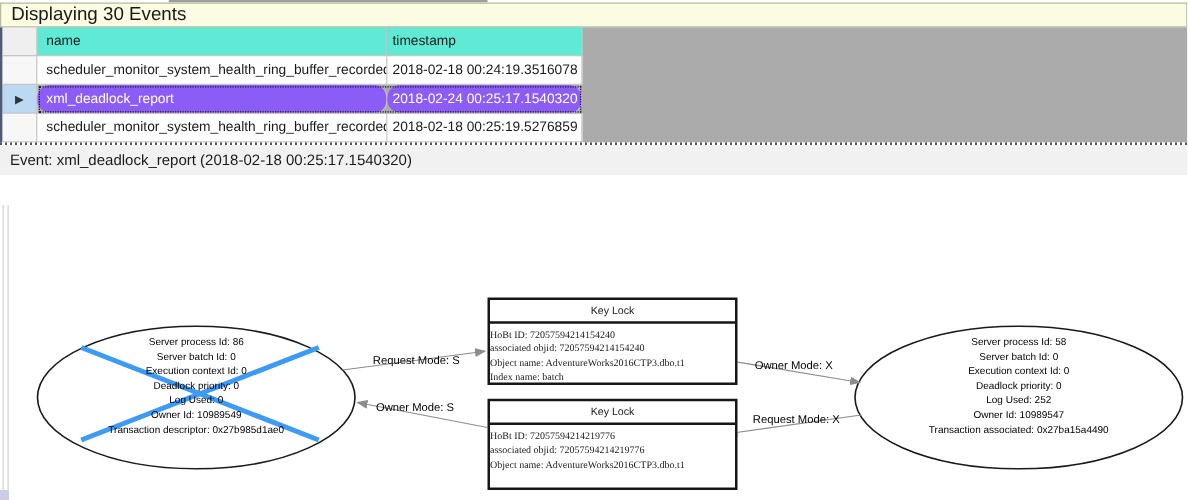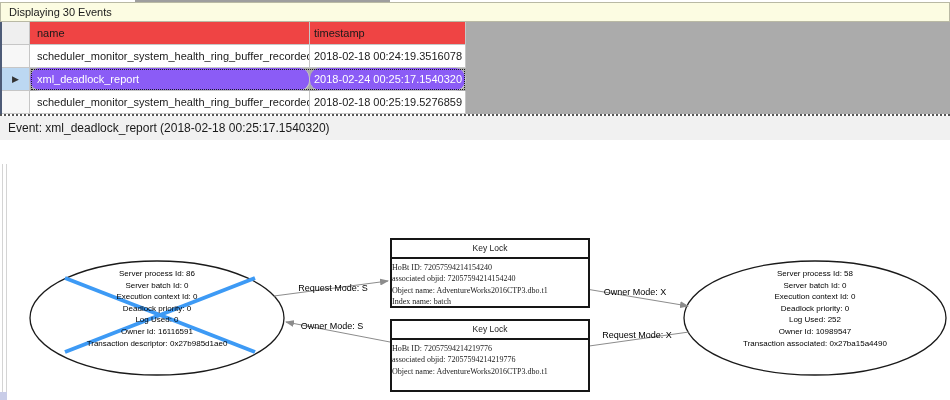--- a/index.html
+++ b/index.html
@@ -8,29 +8,29 @@
     position:relative; width:950px; height:400px; overflow:hidden;
     font-family:"Liberation Sans","DejaVu Sans",sans-serif;
     color:#1a1a1a; background:#ffffff;
   }
   
   .top-artifact { position:absolute; left:135px; top:0; width:255px; height:2px; background:#9e9e9e; }
   
   .info-bar {
     position:absolute; left:0; top:2px; width:950px; height:20px;
     background:#fcfce2; border:1px solid #b9b9a4;
-    font-size:11px; line-height:18px; padding-left:8px;
+    font-size:15px; line-height:18px; padding-left:8px;
   }
   
   .grid { position:absolute; left:0; top:22px; width:950px; height:92px; background:#ababab; }
   .grid-left-strip { position:absolute; left:0; top:0; width:2px; height:92px; background:#4d5b77; }
   .cell { position:absolute; height:23px; line-height:22px; font-size:11px;
           border-right:1px solid #c6c6c6; border-bottom:1px solid #c6c6c6;
           overflow:hidden; white-space:nowrap; background:#ffffff; }
-  .hdr  { background:#ef4444; }
+  .hdr  { background:#5eead4; }
   .sel-col { background:#f7f7f7; }
   .sel-col-hdr { background:#efefef; }
   .c-sel  { left:2px;   width:28px; }
   .c-name { left:30px;  width:280px; padding-left:7px; }
   .c-ts   { left:310px; width:156px; padding-left:4px; }
   .r0 { top:0; height:23px; }
   .r1 { top:23px; }
   .r2 { top:46px; }
   .r3 { top:69px; }
   .row-selected { background:#8b5cf6; color:#ffffff;border-radius:10px; }
@@ -151,21 +151,21 @@
     <text class="edge-label" x="635" y="295" text-anchor="middle">Owner Mode: X</text>
     <text class="edge-label" x="637" y="338" text-anchor="middle">Request Mode: X</text>
   </svg>
 
   <div class="node-text nt-left">
     <div>Server process Id: 86</div>
     <div>Server batch Id: 0</div>
     <div>Execution context Id: 0</div>
     <div>Deadlock priority: 0</div>
     <div>Log Used: 0</div>
-    <div>Owner Id: 16116591</div>
+    <div>Owner Id: 10989549</div>
     <div>Transaction descriptor: 0x27b985d1ae0</div>
   </div>
 
   <div class="node-text nt-right">
     <div>Server process Id: 58</div>
     <div>Server batch Id: 0</div>
     <div>Execution context Id: 0</div>
     <div>Deadlock priority: 0</div>
     <div>Log Used: 252</div>
     <div>Owner Id: 10989547</div>

